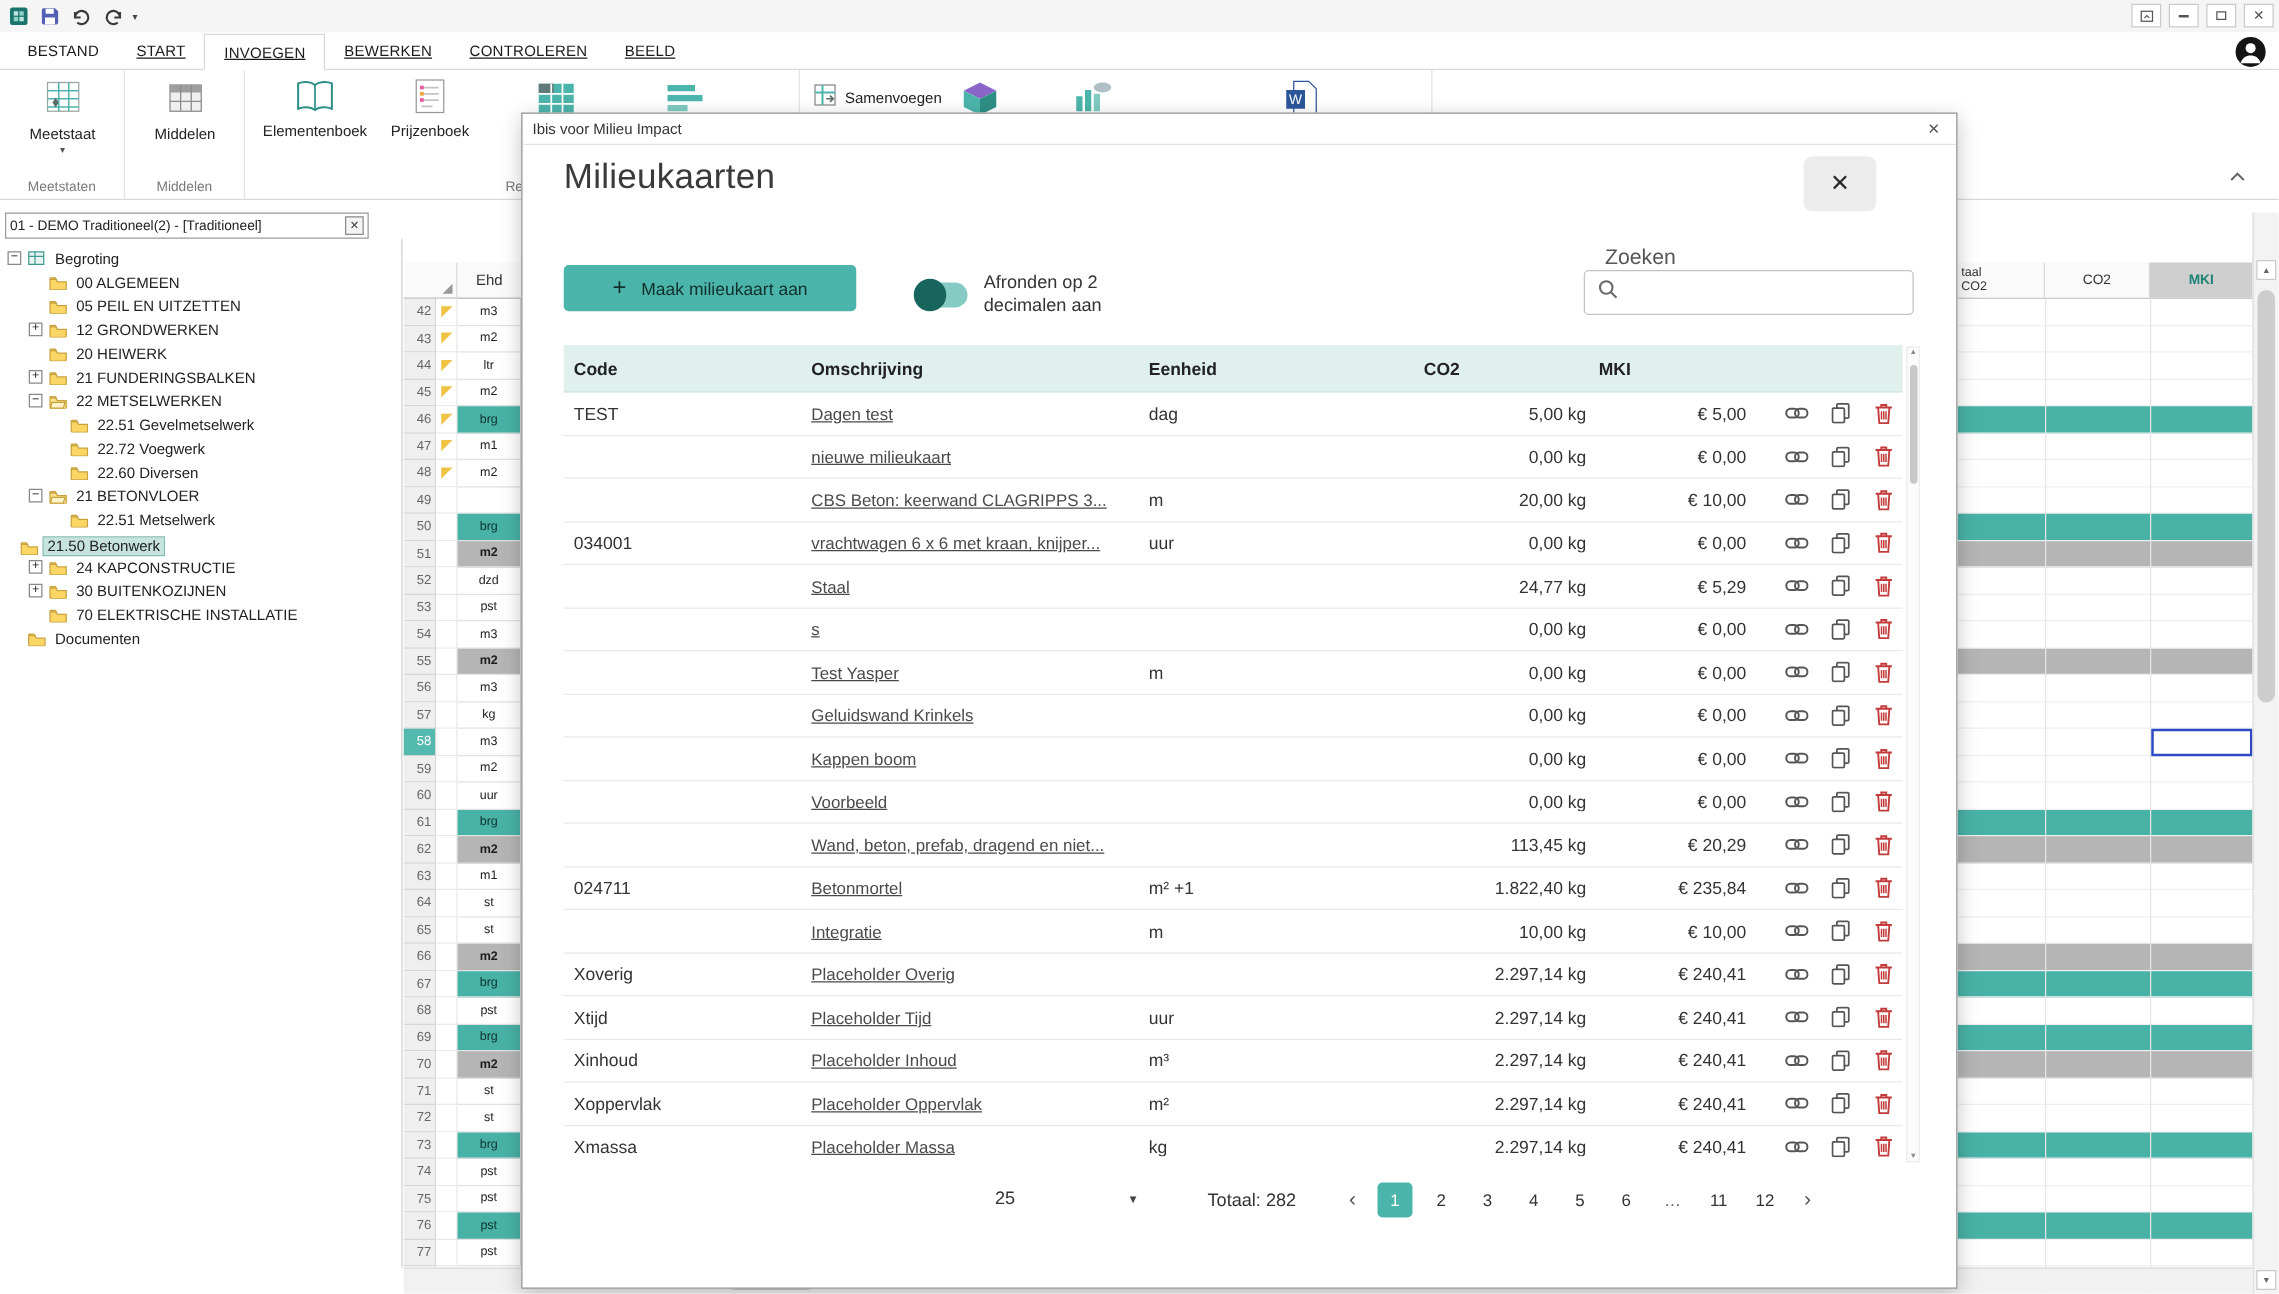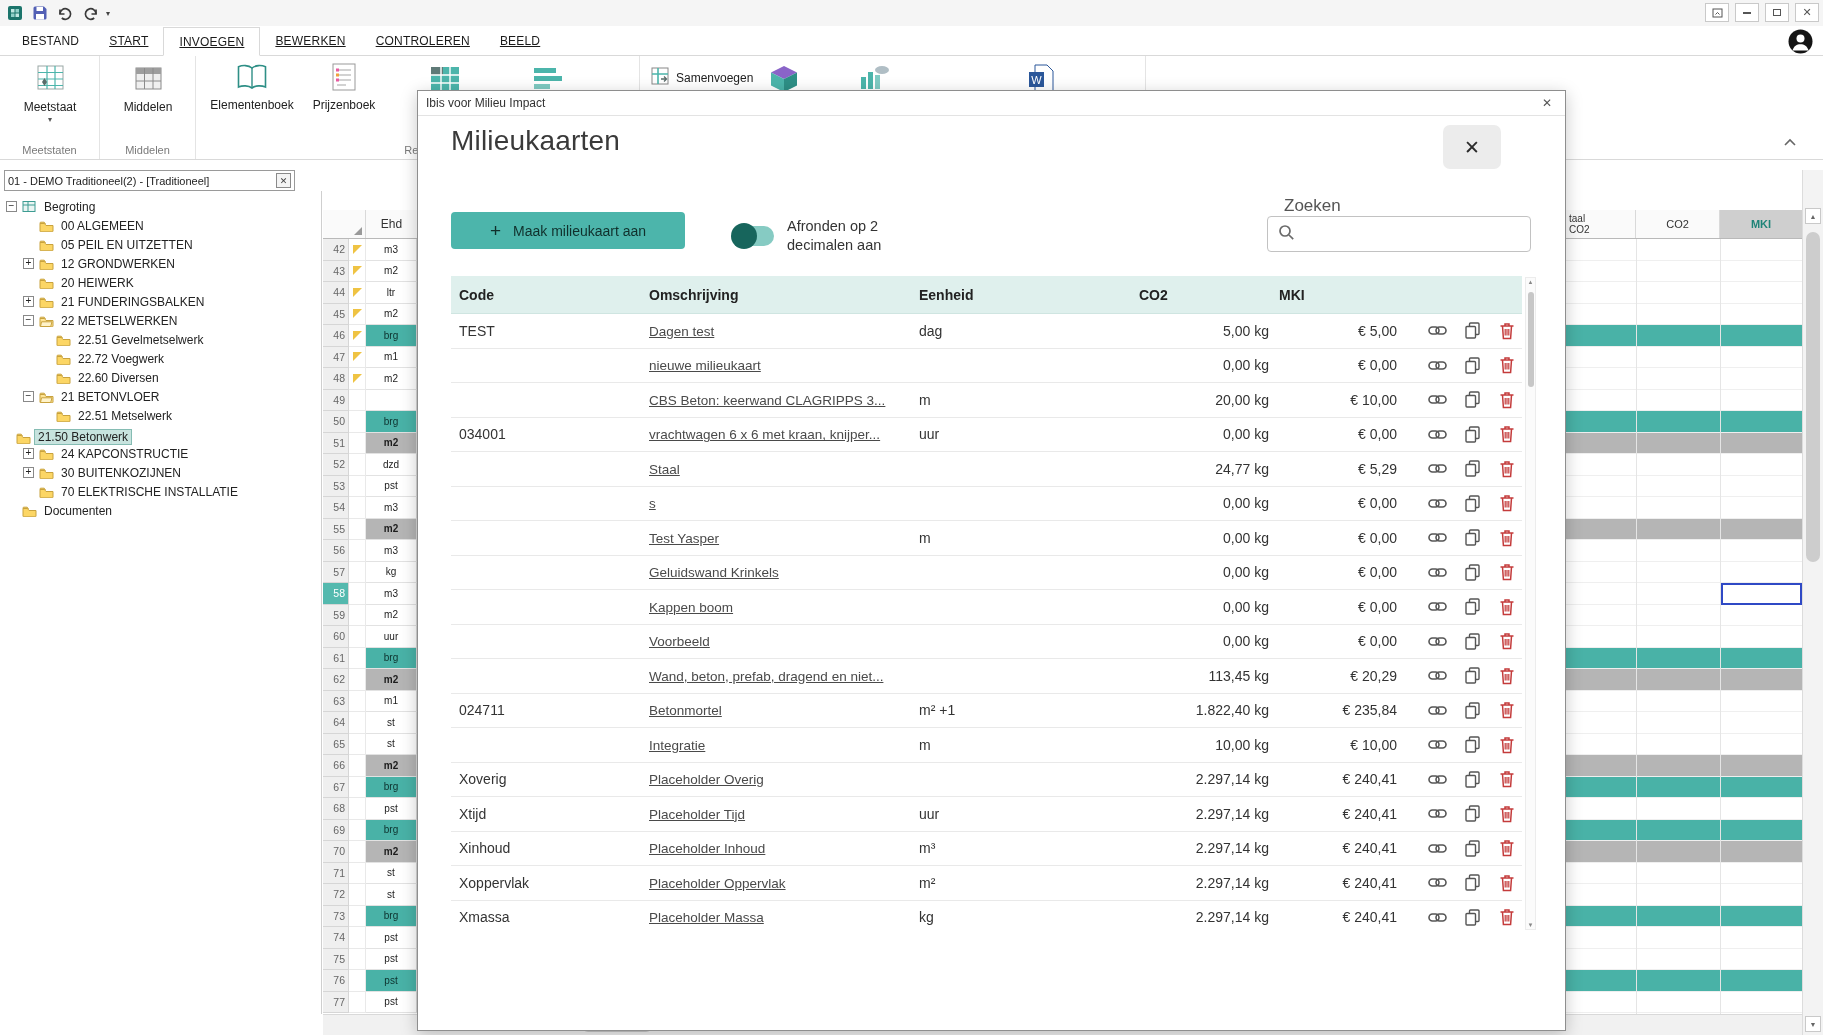--- a/index.html
+++ b/index.html
@@ -1247,13 +1247,33 @@
           </span>
         </span>
       </div>
     </div>
   <div class="mscroll">
     <span class="ms-arrow" style="top:1px">▲</span>
     <span class="ms-thumb"></span>
     <span class="ms-arrow" style="bottom:1px">▼</span>
   </div>
 
+  <div class="dfoot">
+    <div class="psize">
+      <span>25</span>
+      <span class="caret">▼</span>
+    </div>
+    <div class="dtotal">Totaal: 282</div>
+    <div class="pager" id="pager">
+        <span class="pnav">‹</span>
+        <span class="pbox active">1</span>
+        <span class="pbox">2</span>
+        <span class="pbox">3</span>
+        <span class="pbox">4</span>
+        <span class="pbox">5</span>
+        <span class="pbox">6</span>
+        <span class="pbox dots">…</span>
+        <span class="pbox">11</span>
+        <span class="pbox">12</span>
+        <span class="pnav">›</span>
+      </div>
+  </div>
 </div>
 
 </body></html>

